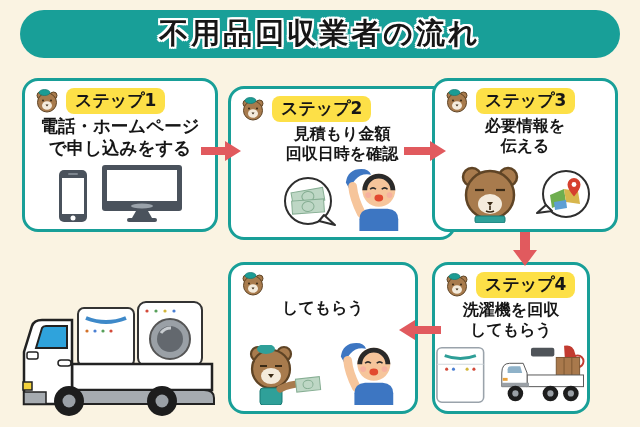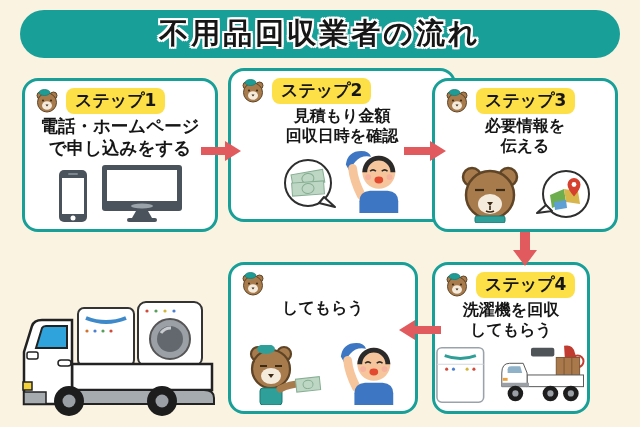--- a/index.html
+++ b/index.html
@@ -76,21 +76,21 @@
       <svg width="80" height="58" viewBox="0 0 80 58">
         <rect x="0" y="0" width="80" height="46" rx="3" fill="#4A525C"></rect>
         <rect x="5" y="5" width="70" height="31" fill="#fff"></rect>
         <ellipse cx="40" cy="41" rx="11" ry="2.5" fill="#9aa2aa"></ellipse>
         <polygon points="34,46 46,46 50,53 30,53" fill="#4A525C"></polygon>
         <rect x="25" y="53" width="30" height="4" rx="2" fill="#4A525C"></rect>
       </svg>
     </div>
   </div>
 
-  <div class="step-box" style="left:228px;top:68px;width:228px;height:154px;">
+  <div class="step-box" style="left:228px;top:86px;width:228px;height:154px;">
     <div class="step-header">
       <svg width="26" height="24" viewBox="0 0 52 48">
         <circle cx="13" cy="13" r="7" fill="#A87B4D" stroke="#5f4425" stroke-width="2"></circle>
         <circle cx="39" cy="13" r="7" fill="#A87B4D" stroke="#5f4425" stroke-width="2"></circle>
         <circle cx="26" cy="27" r="19" fill="#A87B4D" stroke="#5f4425" stroke-width="2"></circle>
         <ellipse cx="21" cy="7" rx="11" ry="6" fill="#1C9C94" stroke="#137a74" stroke-width="1.5"></ellipse>
         <ellipse cx="26" cy="33" rx="10" ry="8.5" fill="#F4EBDC"></ellipse>
         <circle cx="18" cy="23" r="2" fill="#3a2a16"></circle>
           <circle cx="34" cy="23" r="2" fill="#3a2a16"></circle>
         <path d="M23 31 h6 l-3 4 z" fill="#3a2a16"></path>

